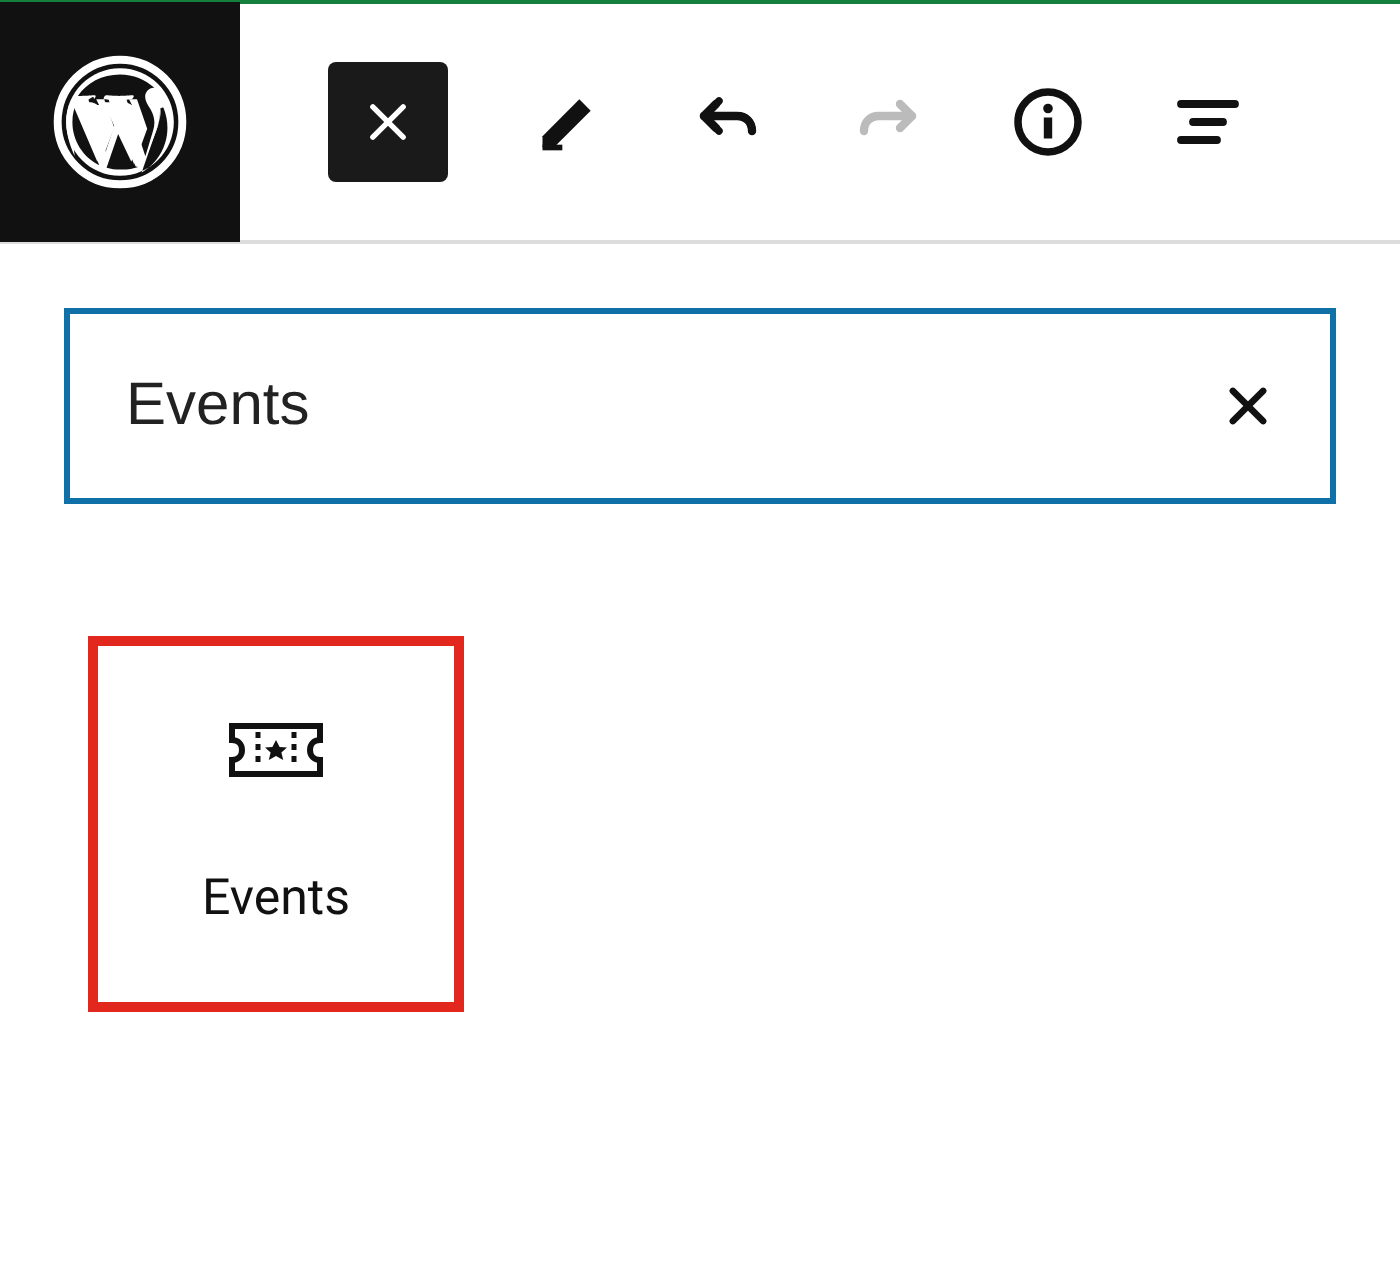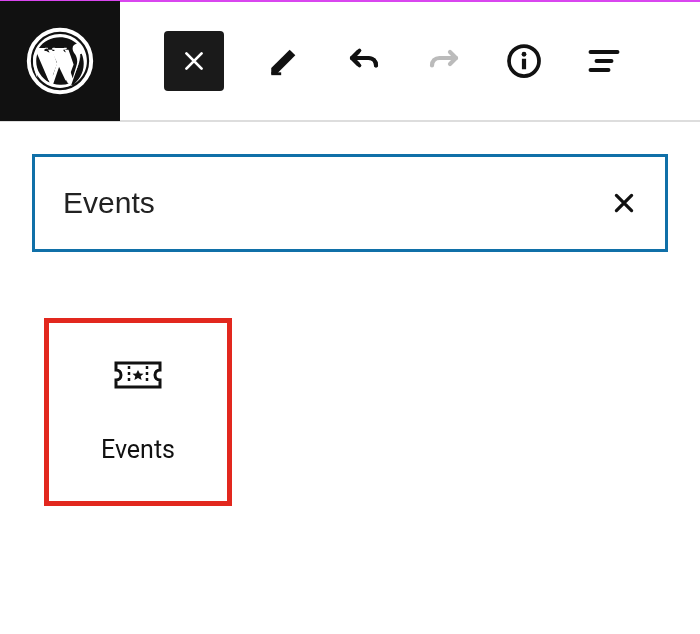--- a/index.html
+++ b/index.html
@@ -8,21 +8,21 @@
       box-sizing: border-box;
     }
     body {
       font-family: -apple-system, BlinkMacSystemFont, "Segoe UI", Roboto, sans-serif;
       background: #fff;
       width: 700px;
       height: 634px;
       overflow: hidden;
     }
     .page {
-      border-top: 2px solid #d946ef;
+      border-top: 2px solid #15803d;
     }
     .toolbar {
       display: flex;
       align-items: center;
       height: 120px;
       border-bottom: 2px solid #ddd;
     }
     .logo-block {
       width: 120px;
       height: 120px;

